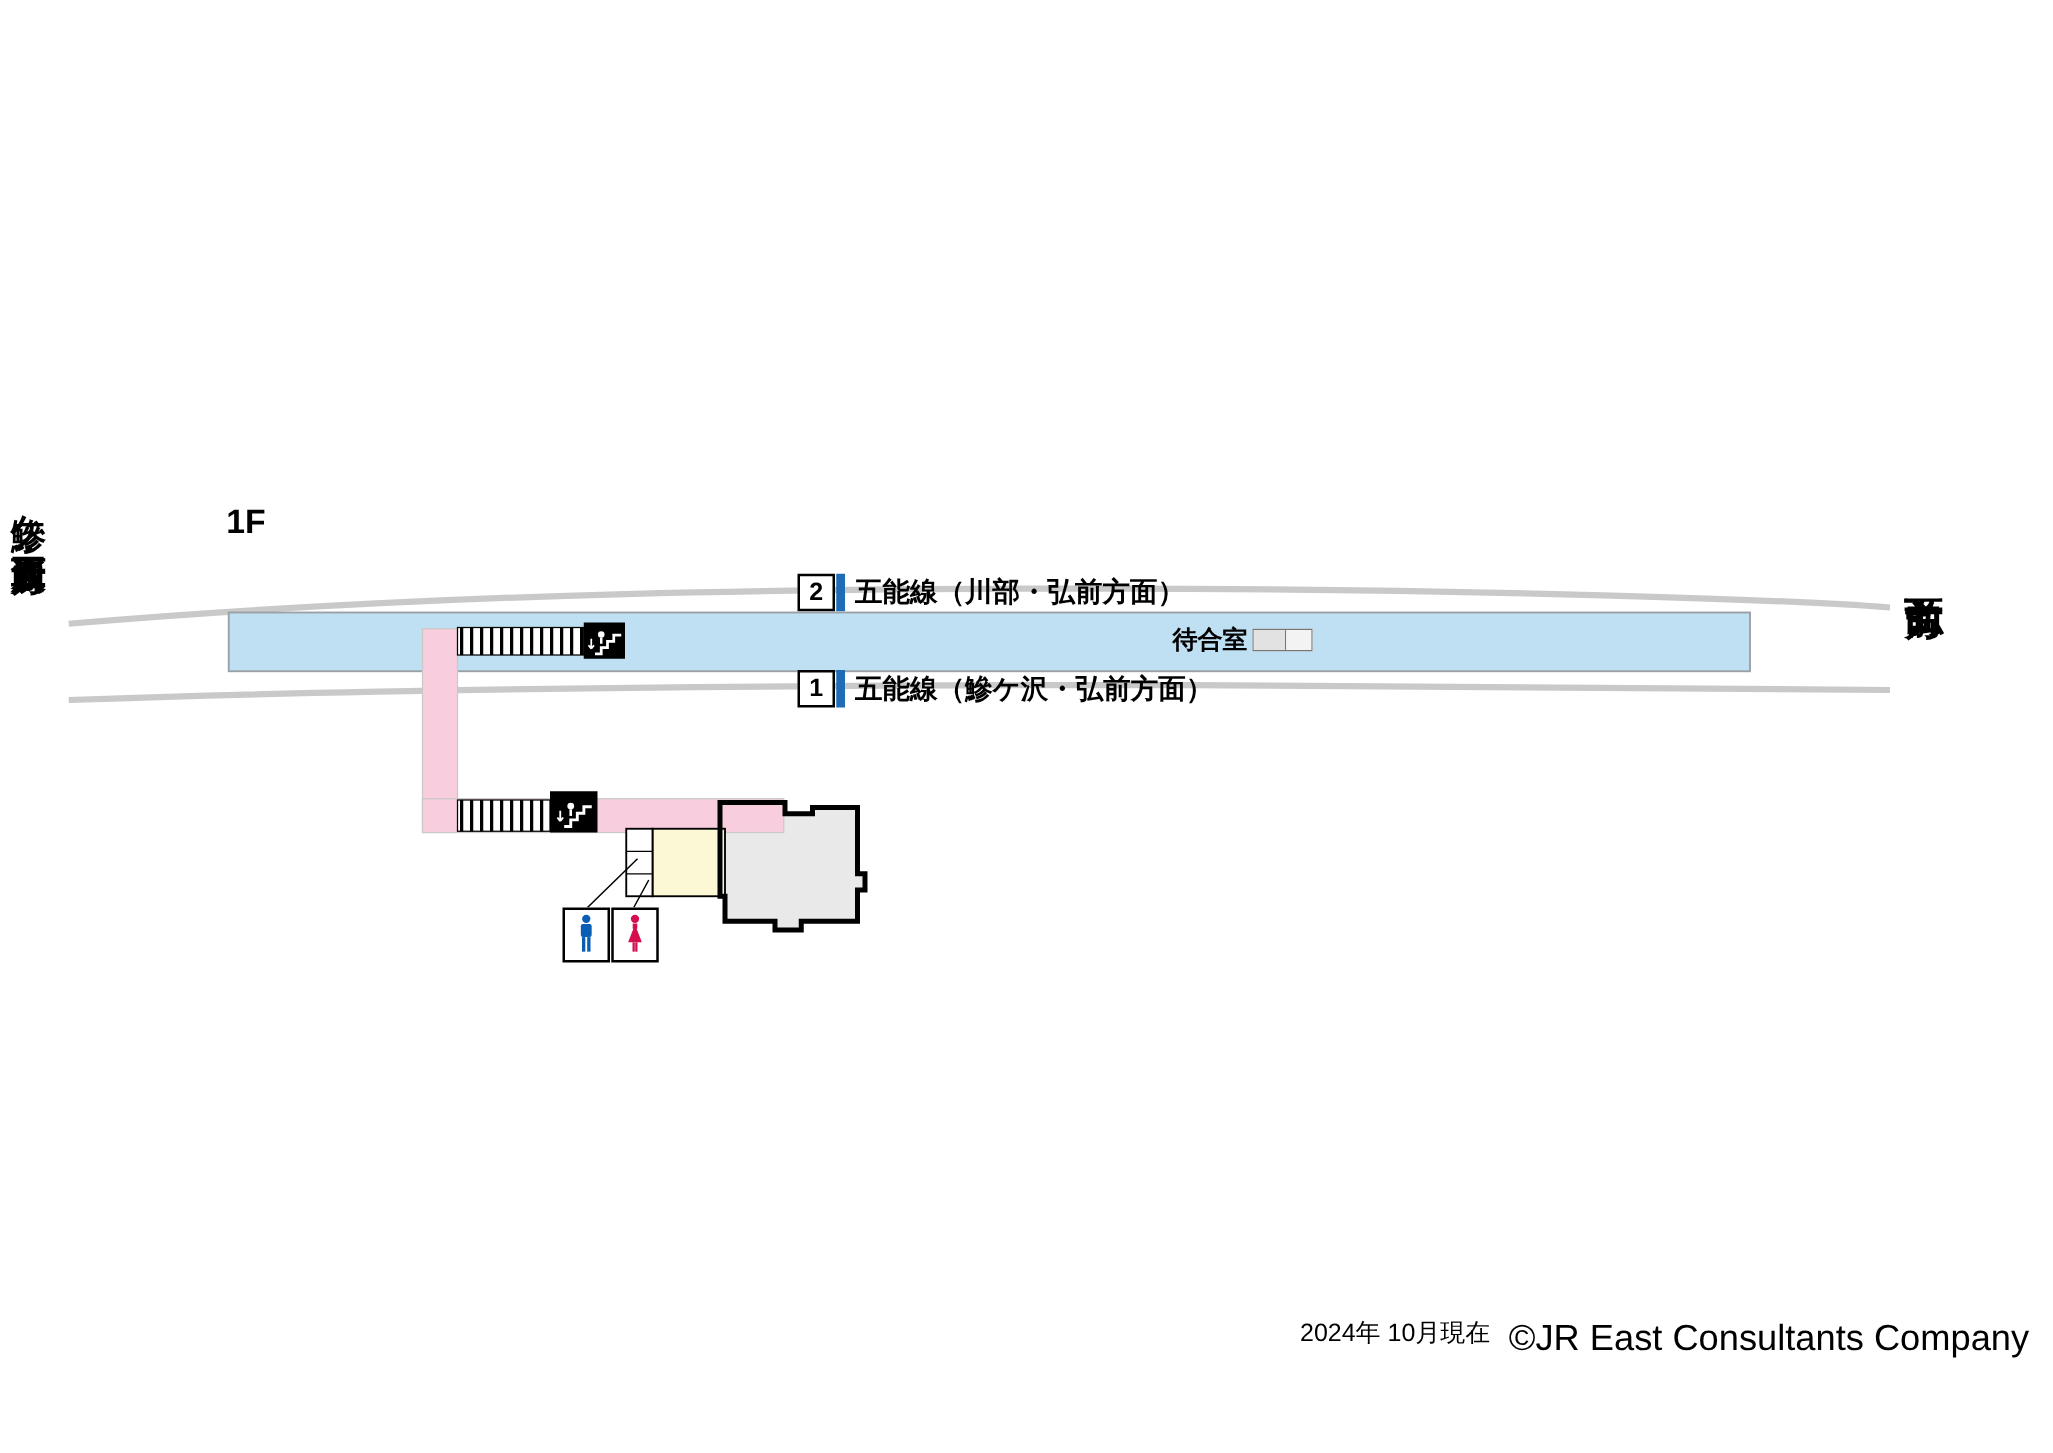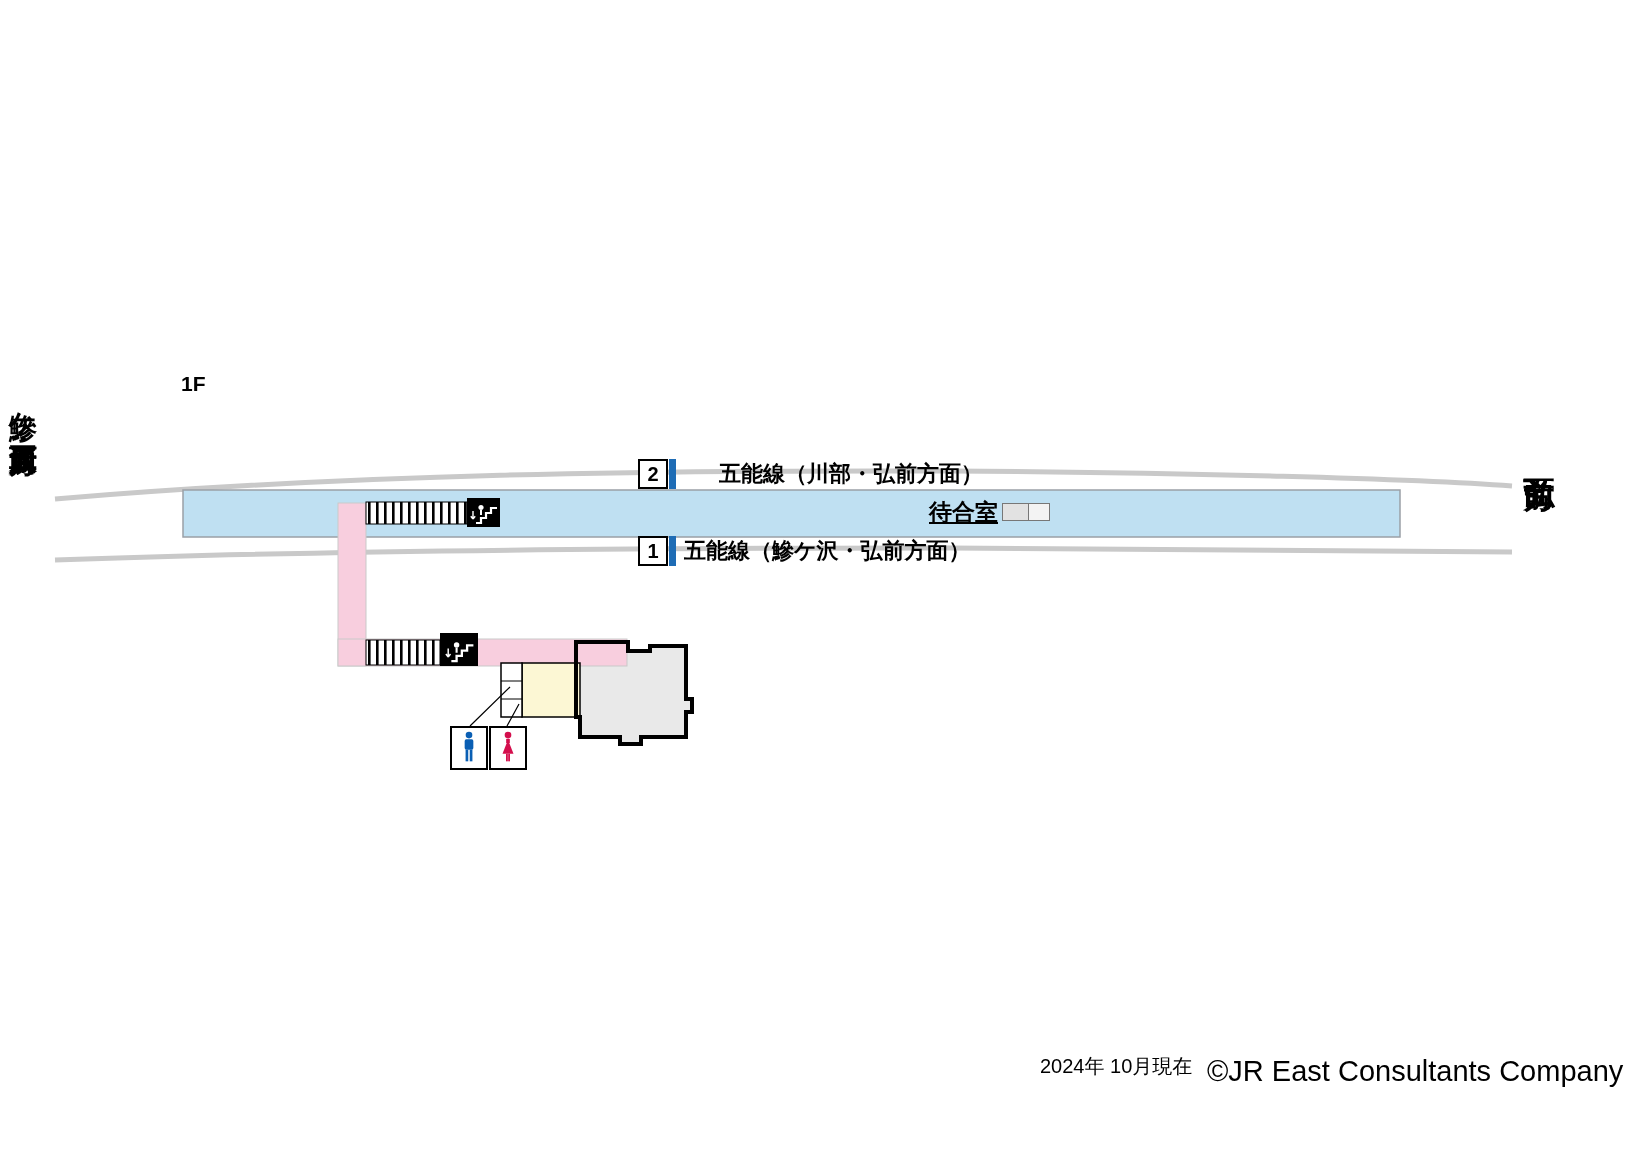--- a/index.html
+++ b/index.html
@@ -2,37 +2,37 @@
 <html><head>
 <meta charset="utf-8">
 <style>
   html,body{margin:0;padding:0;background:#fff;}
   #canvas{
     position:relative;width:1642px;height:1162px;background:#fff;overflow:hidden;
     font-family:"Liberation Sans","DejaVu Sans",sans-serif;color:#000;
   }
   .abs{position:absolute;}
   #gfx{position:absolute;left:0;top:0;}
-  .floor-label{left:181px;top:372px;font-size:21px;font-weight:bold;}
+  .floor-label{left:181px;top:402px;font-size:27px;font-weight:bold;}
   .dir-vert{writing-mode:vertical-rl;text-orientation:upright;font-weight:bold;line-height:1.05;}
   .dir-left{left:8px;top:392px;font-size:28px;height:290px;}
   .dir-right{left:1522px;top:454px;font-size:31px;height:150px;}
   .num-box{
     width:26px;height:26px;border:2px solid #000;background:#fff;
     text-align:center;line-height:26px;font-size:20px;font-weight:bold;
   }
   .num-2{left:638px;top:459px;}
   .num-1{left:638px;top:536px;}
   .line-bar{width:7px;height:30px;background:#1e6cb5;}
   .bar-2{left:669px;top:459px;}
   .bar-1{left:669px;top:536px;}
   .line-label{font-size:22px;font-weight:bold;line-height:30px;white-space:nowrap;}
-  .label-2{left:684px;top:459px;margin-left:35px;}
+  .label-2{left:684px;top:459px;}
   .label-1{left:684px;top:536px;}
-  .waiting-label{left:898px;top:501px;width:100px;text-align:right;font-size:23px;font-weight:bold;line-height:22px;text-decoration:underline;}
+  .waiting-label{left:898px;top:501px;width:100px;text-align:right;font-size:20px;font-weight:bold;line-height:22px;}
   .waiting-box{left:1002px;top:503px;width:46px;height:16px;border:1px solid #777;display:flex;background:#fff;}
   .waiting-box .cell-a{flex:1.3;background:#e2e2e2;border-right:1px solid #777;}
   .waiting-box .cell-b{flex:1;background:#f3f3f3;}
   .wc-box{
     width:34px;height:40px;border:2px solid #000;background:#fff;
     display:flex;align-items:center;justify-content:center;
   }
   .wc-male{left:450px;top:726px;}
   .wc-female{left:489px;top:726px;}
   .footer-date{left:1040px;top:1053px;font-size:20px;}

